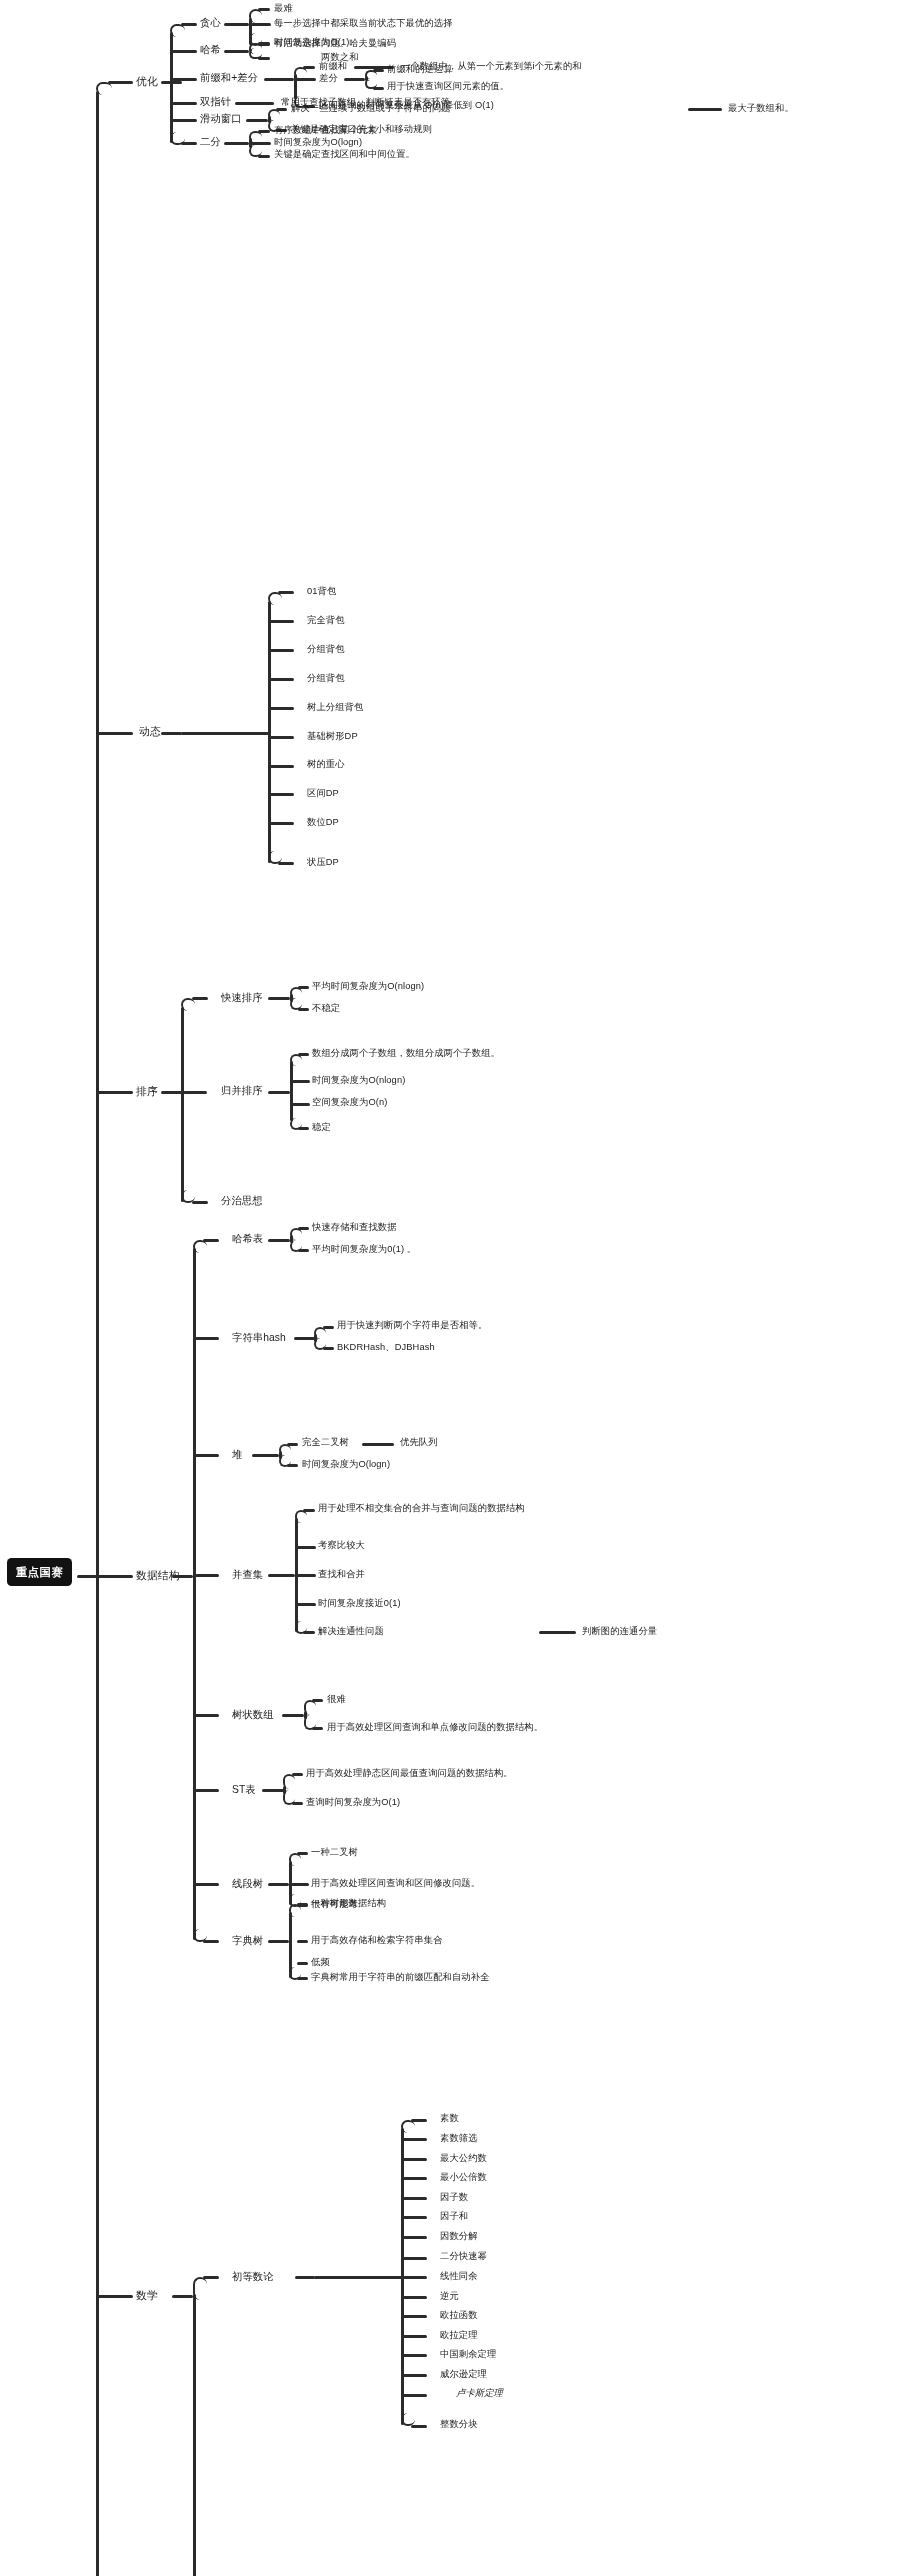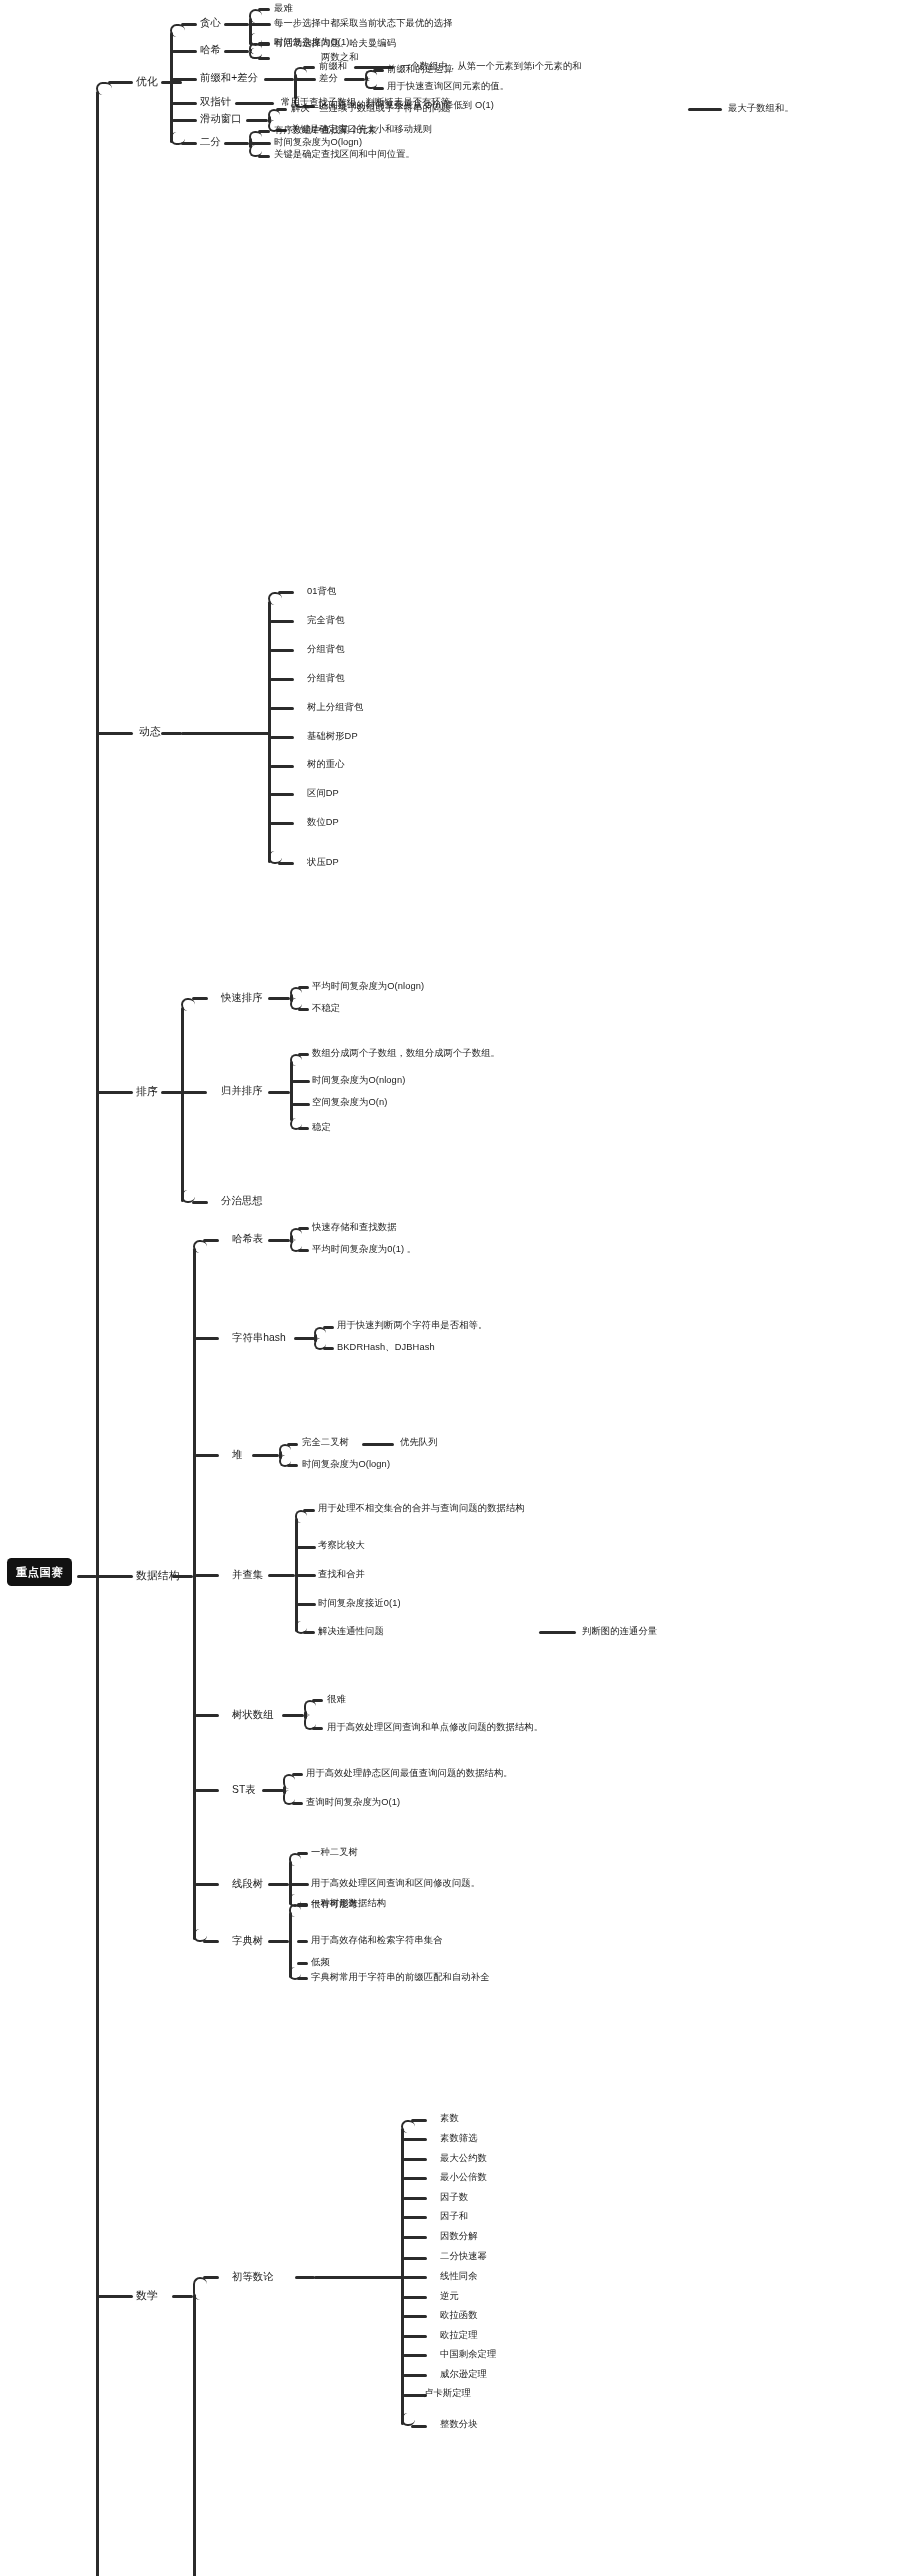--- a/index.html
+++ b/index.html
@@ -362,17 +362,17 @@
   <div class="node lvl3" style="left:440px;top:2193px;">因子数</div>
   <div class="node lvl3" style="left:440px;top:2212px;">因子和</div>
   <div class="node lvl3" style="left:440px;top:2232px;">因数分解</div>
   <div class="node lvl3" style="left:440px;top:2252px;">二分快速幂</div>
   <div class="node lvl3" style="left:440px;top:2272px;">线性同余</div>
   <div class="node lvl3" style="left:440px;top:2292px;">逆元</div>
   <div class="node lvl3" style="left:440px;top:2311px;">欧拉函数</div>
   <div class="node lvl3" style="left:440px;top:2331px;">欧拉定理</div>
   <div class="node lvl3" style="left:440px;top:2350px;">中国剩余定理</div>
   <div class="node lvl3" style="left:440px;top:2370px;font-family:Liberation Mono, monospace;">威尔逊定理</div>
-  <div class="node lvl3" style="left:424px;top:2389px;">卢卡斯定理</div>
+  <div class="node lvl3" style="left:456px;top:2389px;font-style:italic;">卢卡斯定理</div>
   <div class="node lvl3" style="left:440px;top:2420px;">整数分块</div>
 
 </div>
 
 
 </body></html>

